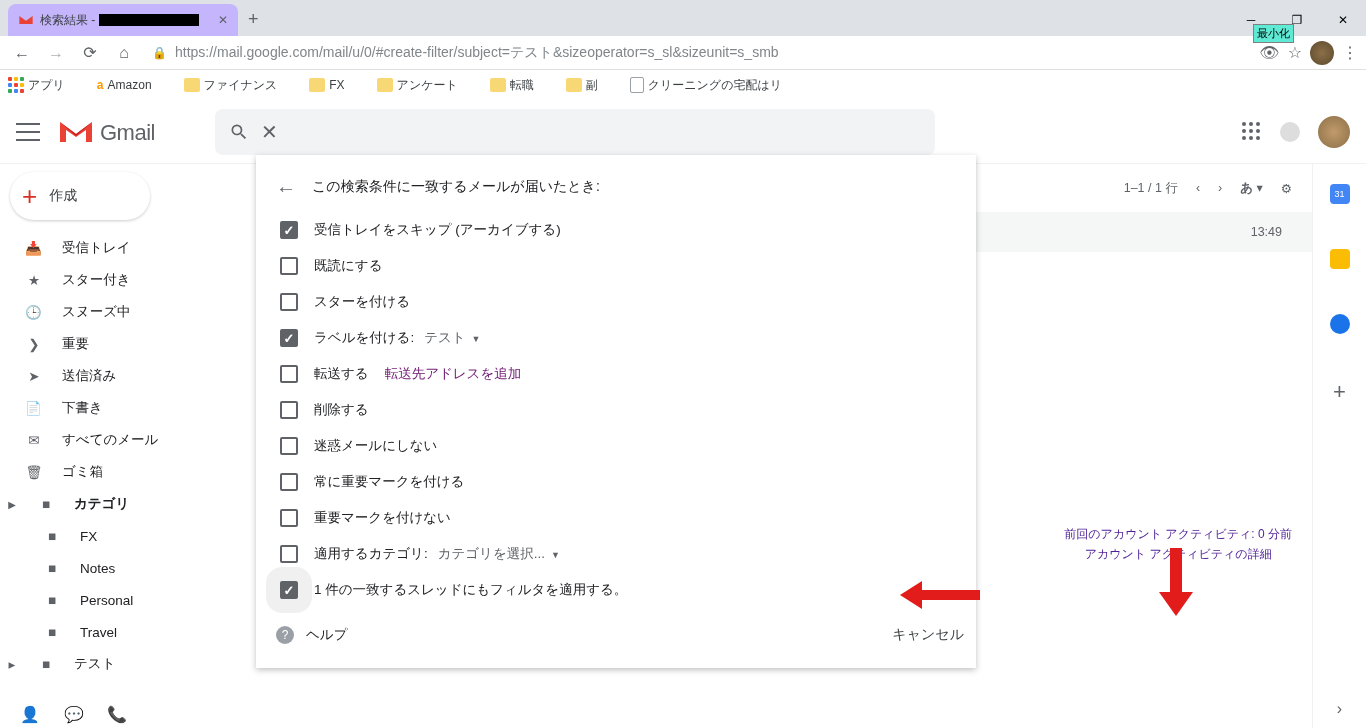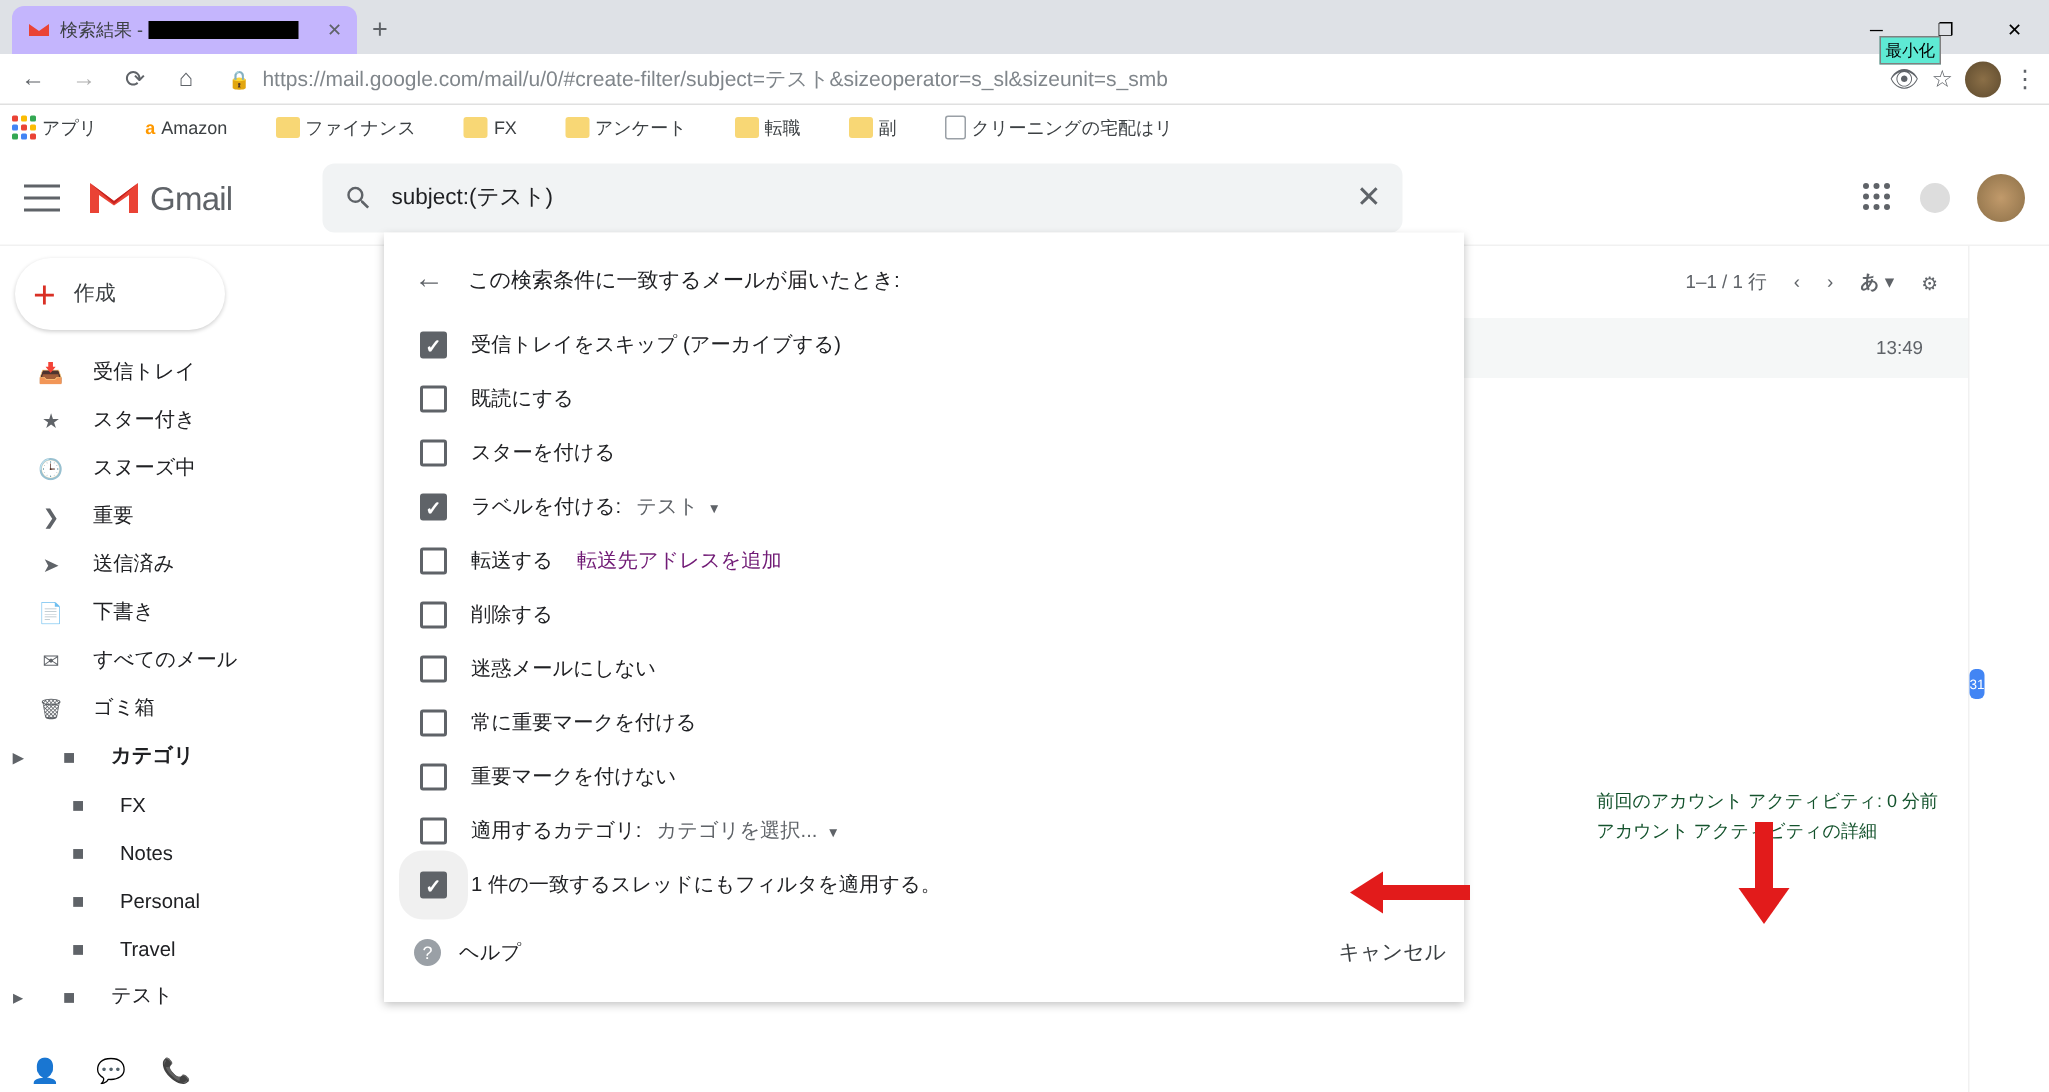--- a/index.html
+++ b/index.html
@@ -56,24 +56,24 @@
 .side-item { height: 32px; display: flex; align-items: center; padding-left: 24px; gap: 18px; font-size: 13.5px; color: #202124; border-radius: 0 16px 16px 0; }
 .side-item.bold { font-weight: 700; }
 .side-item .si-icon { width: 20px; color: #5f6368; display: flex; justify-content: center; }
 .side-bottom { position: absolute; bottom: 4px; left: 20px; display: flex; gap: 24px; color: #5f6368; }
 
 
 .main { flex: 1; position: relative; }
 .toolbar-row { height: 48px; display: flex; align-items: center; padding-right: 20px; justify-content: flex-end; gap: 18px; font-size: 12.5px; color: #5f6368; }
 .mail-row { height: 40px; display: flex; align-items: center; justify-content: flex-end; padding-right: 30px; background: rgba(242,245,245,0.8); font-size: 12.5px; color: #5f6368; }
 
-.footer-info { position: absolute; right: 20px; top: 360px; text-align: left; font-size: 12px; color: #14532d; line-height: 1.7; }
-
-
-.right-rail { width: 54px; border-left: 1px solid #f1f1f1; display: flex; align-items: center; padding-top: 20px; gap: 45px; }
+.footer-info { position: absolute; right: 20px; top: 360px; text-align: center; font-size: 12px; color: #4c1d95; line-height: 1.7; }
+
+
+.right-rail { width: 54px; border-left: 1px solid #f1f1f1; display: flex; flex-direction: column; align-items: center; padding-top: 20px; gap: 45px; }
 .rail-icon { width: 20px; height: 20px; border-radius: 4px; }
 .rail-cal { background: #4285f4; color:#fff; font-size:9px; display:flex; align-items:center; justify-content:center; }
 .rail-keep { background: #fbbc04; }
 .rail-tasks { background: #1a73e8; border-radius: 50%; }
 .rail-plus { font-size: 22px; color: #5f6368; }
 
 
 .filter-panel { position: absolute; left: 256px; top: 155px; width: 720px; background: #fff; box-shadow: 0 2px 6px rgba(0,0,0,0.25); padding: 20px 12px 24px 20px; z-index: 50; }
 .fp-header { display: flex; align-items: center; gap: 16px; font-size: 14px; color: #202124; margin-bottom: 14px; }
 .fp-back { color: #5f6368; font-size: 20px; }
@@ -198,21 +198,20 @@
     <svg width="36" height="28" viewBox="0 0 36 28">
       <path fill="#ea4335" d="M2 4v20h6V12l10 7 10-7v12h6V4L18 16z"></path>
       <path fill="#c5221f" d="M2 4l16 12L34 4 18 18z"></path>
     </svg>
     <span>Gmail</span>
   </div>
   <div class="search-box">
     <svg width="20" height="20" viewBox="0 0 24 24" fill="#5f6368" style="margin-right:12px">
         <path d="M15.5 14h-.79l-.28-.27A6.471 6.471 0 0016 9.5 6.5 6.5 0 109.5 16c1.61 0 3.09-.59 4.23-1.57l.27.28v.79l5 4.99L20.49 19l-4.99-5zm-6 0C7.01 14 5 11.99 5 9.5S7.01 5 9.5 5 14 7.01 14 9.5 11.99 14 9.5 14z"></path>
       </svg>
-    <input value="subject:(テスト)" style="">
     <span class="search-clear">✕</span>
   </div>
   <div class="header-right">
     <div class="apps-grid">
         <span></span>
         <span></span>
         <span></span>
         <span></span>
         <span></span>
         <span></span>

